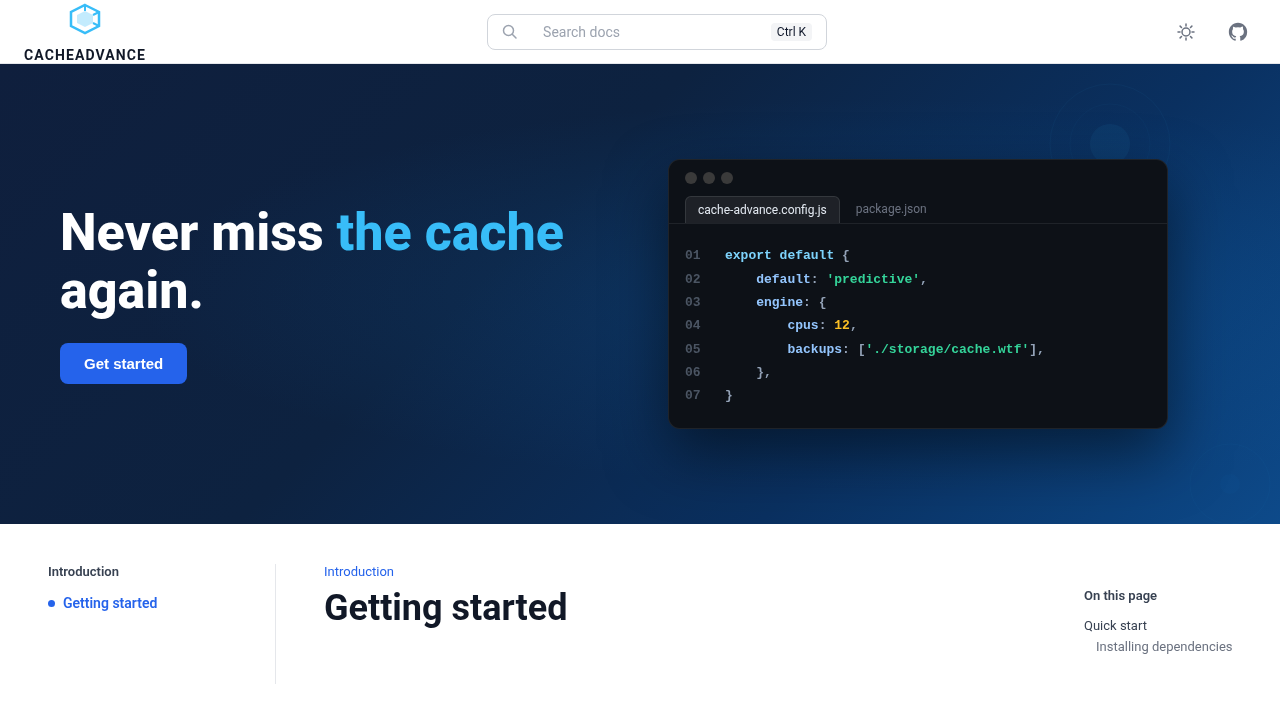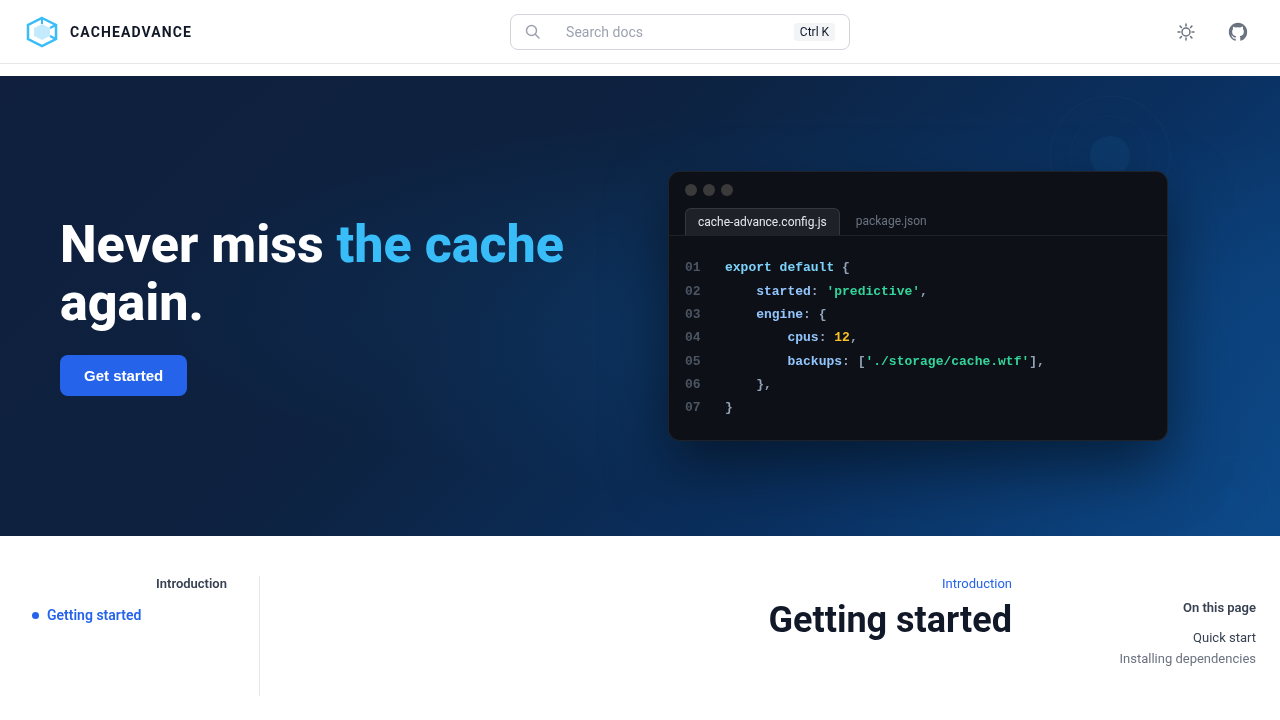--- a/index.html
+++ b/index.html
@@ -14,20 +14,21 @@
       background: #fff;
       border-bottom: 1px solid #e5e7eb;
       position: relative;
       z-index: 10;
     }
     .navbar-logo {
       display: flex;
       align-items: center;
       gap: 10px;
       text-decoration: none;
+      flex-direction: column;
     }
     .logo-icon {
       width: 36px;
       height: 36px;
     }
     .logo-text {
       font-size: 14px;
       font-weight: 700;
       letter-spacing: 0.08em;
       color: #111827;
@@ -78,21 +79,20 @@
 
     
     .hero {
       background: linear-gradient(135deg, #0f1f3d 0%, #0d2240 40%, #0a3060 70%, #0d4a8a 100%);
       min-height: 460px;
       display: flex;
       align-items: center;
       padding: 60px 44px 60px 60px;
       position: relative;
       overflow: hidden;
-      margin-top: 12px;
     }
     .hero::before {
       content: '';
       position: absolute;
       inset: 0;
       background: radial-gradient(ellipse at 70% 50%, rgba(14, 90, 160, 0.3) 0%, transparent 60%);
     }
     
     .hero-bg-lines {
       position: absolute;
@@ -216,24 +216,23 @@
     .line-code { color: #e2e8f0; }
     .kw { color: #7dd3fc; }   
     .key { color: #93c5fd; }  
     .str { color: #34d399; }  
     .num { color: #fbbf24; }  
     .punc { color: #94a3b8; } 
 
     
     .bottom-section {
       display: flex;
-      padding: 40px 0 0 0;
+      padding: 40px 0 0 16px;
       min-height: 160px;
       background: #fff;
-      text-align: right;
     }
     .sidebar {
       width: 260px;
       padding: 0 32px;
       border-right: 1px solid #e5e7eb;
       flex-shrink: 0;
     }
     .sidebar-section-title {
       font-size: 13px;
       font-weight: 600;
@@ -389,21 +388,21 @@
         <div class="code-tab active">cache-advance.config.js</div>
         <div class="code-tab">package.json</div>
       </div>
       <div class="code-body">
         <div class="code-line">
           <span class="line-num">01</span>
           <span class="line-code"><span class="kw">export default</span> <span class="punc">{</span></span>
         </div>
         <div class="code-line">
           <span class="line-num">02</span>
-          <span class="line-code">&nbsp;&nbsp;&nbsp;&nbsp;<span class="key">started</span><span class="punc">:</span> <span class="str">'predictive'</span><span class="punc">,</span></span>
+          <span class="line-code">&nbsp;&nbsp;&nbsp;&nbsp;<span class="key">default</span><span class="punc">:</span> <span class="str">'predictive'</span><span class="punc">,</span></span>
         </div>
         <div class="code-line">
           <span class="line-num">03</span>
           <span class="line-code">&nbsp;&nbsp;&nbsp;&nbsp;<span class="key">engine</span><span class="punc">: {</span></span>
         </div>
         <div class="code-line">
           <span class="line-num">04</span>
           <span class="line-code">&nbsp;&nbsp;&nbsp;&nbsp;&nbsp;&nbsp;&nbsp;&nbsp;<span class="key">cpus</span><span class="punc">:</span> <span class="num">12</span><span class="punc">,</span></span>
         </div>
         <div class="code-line">

